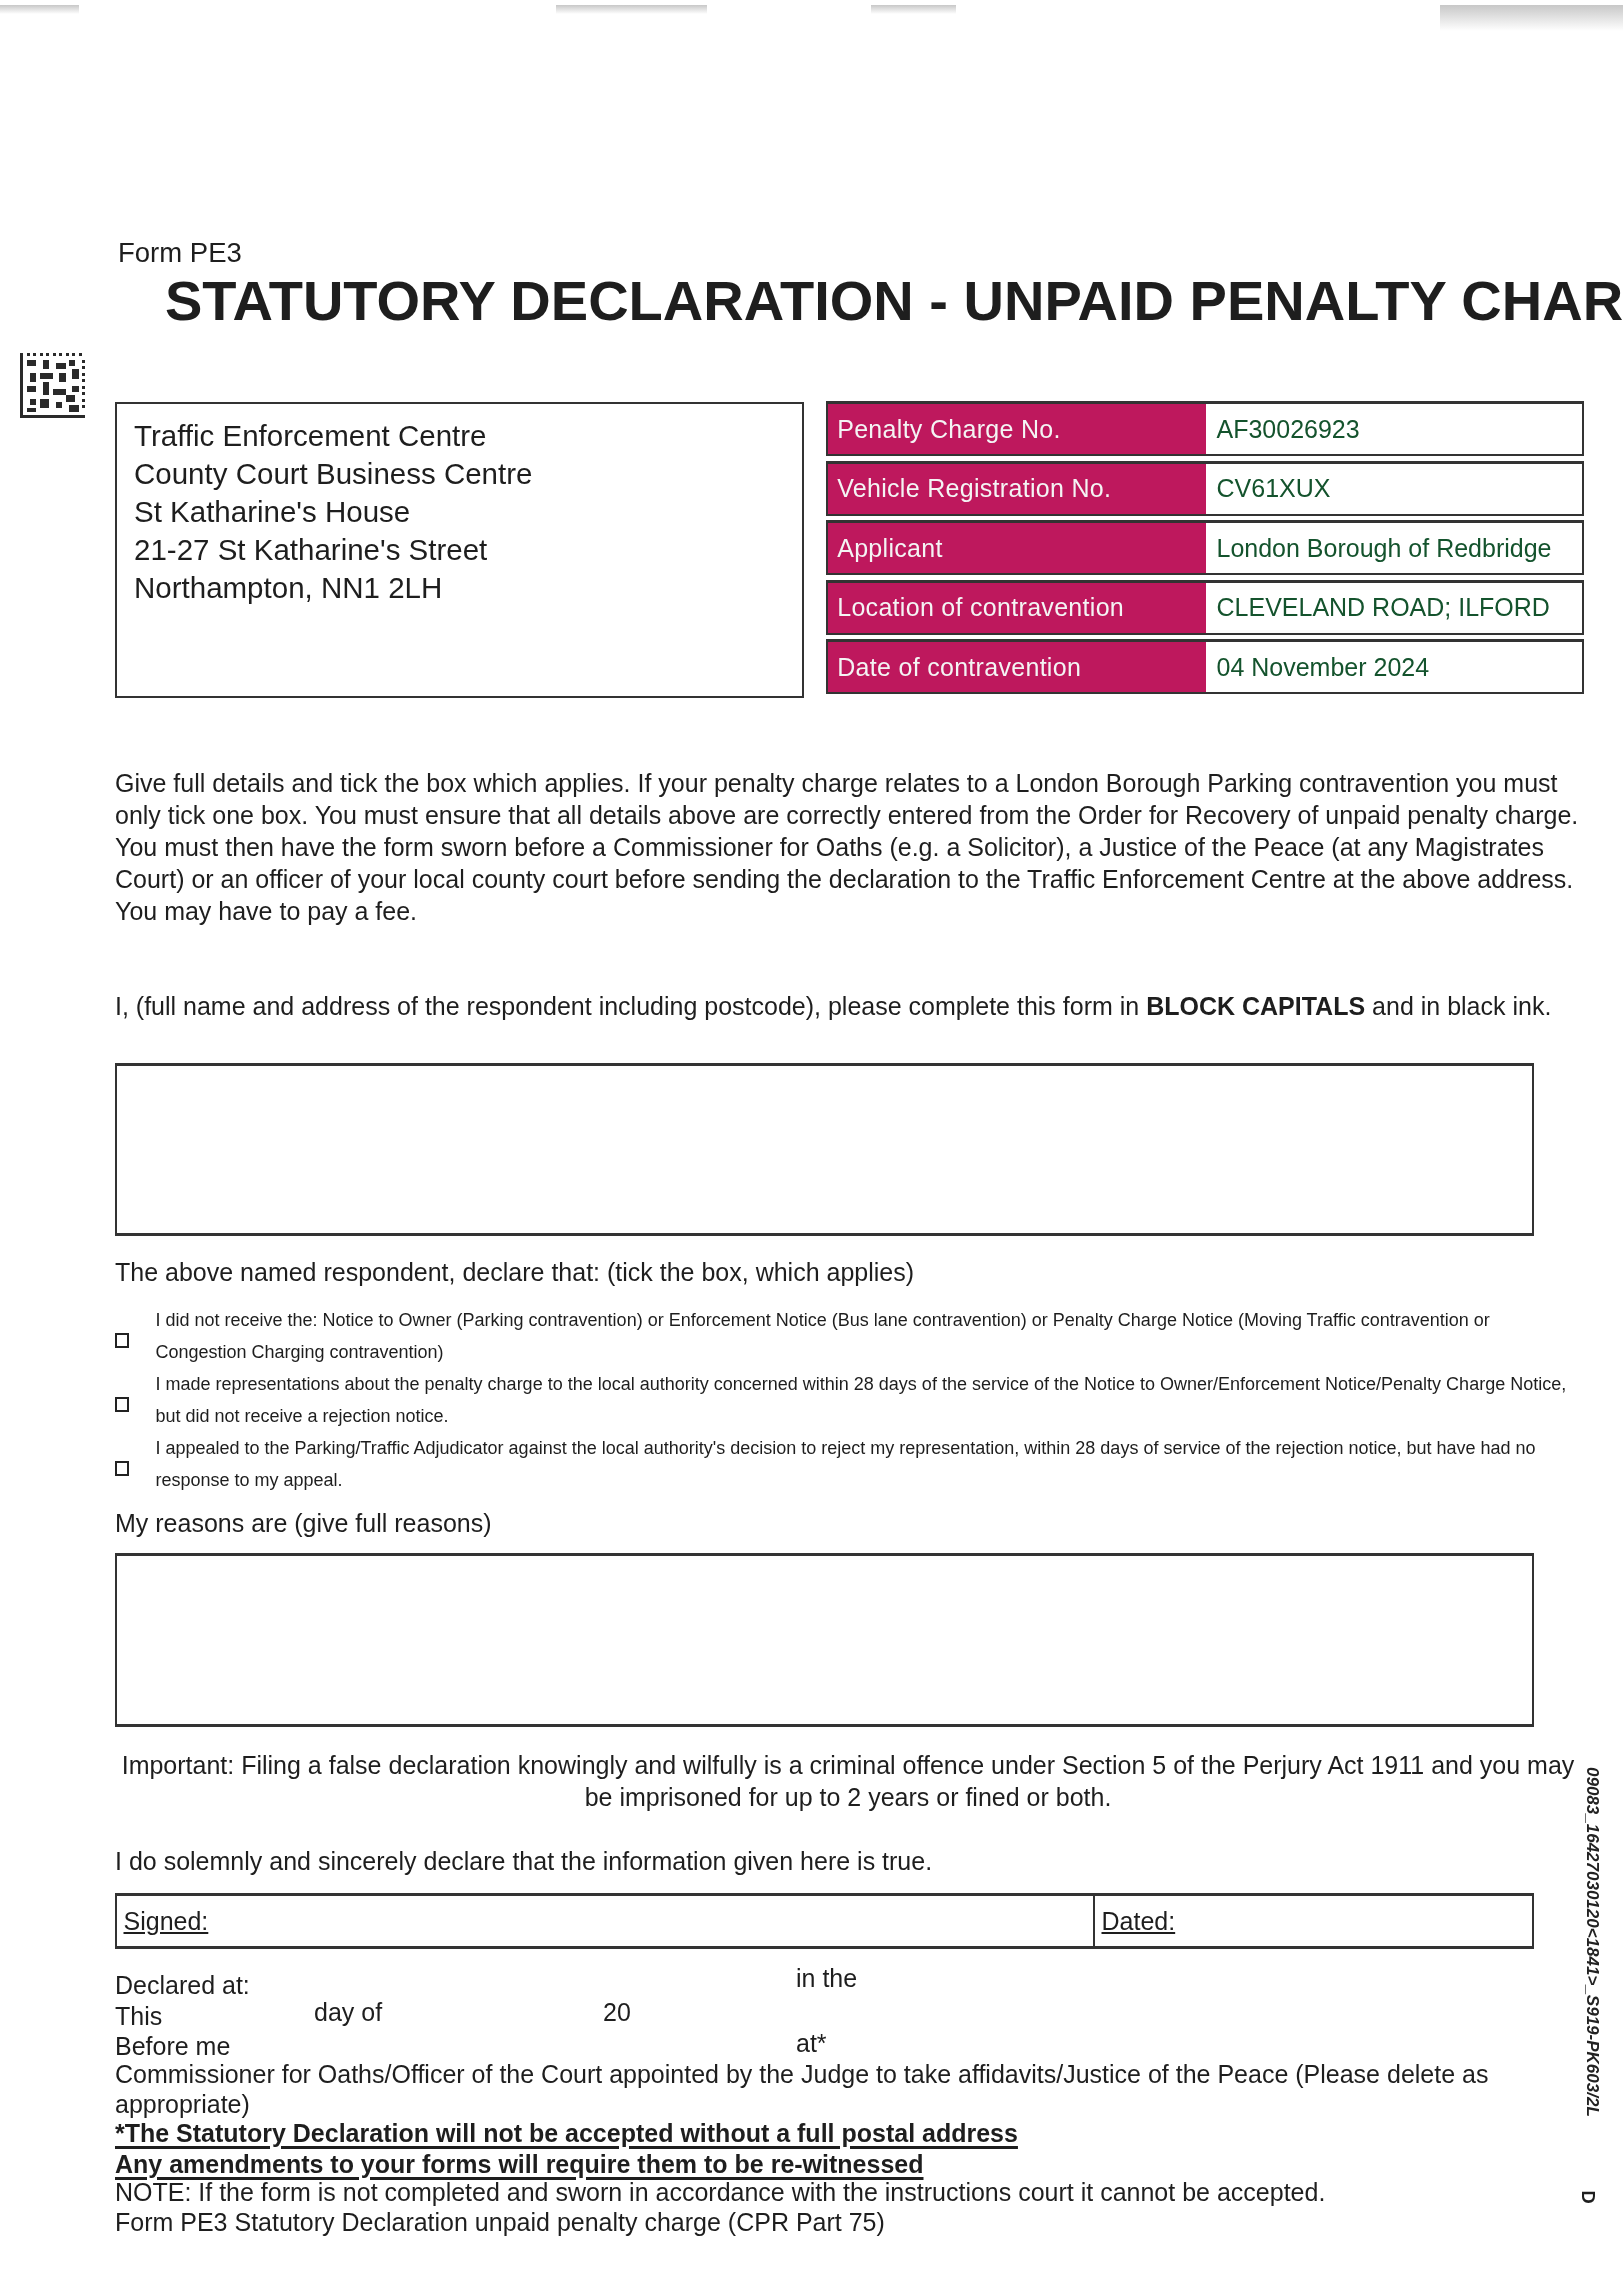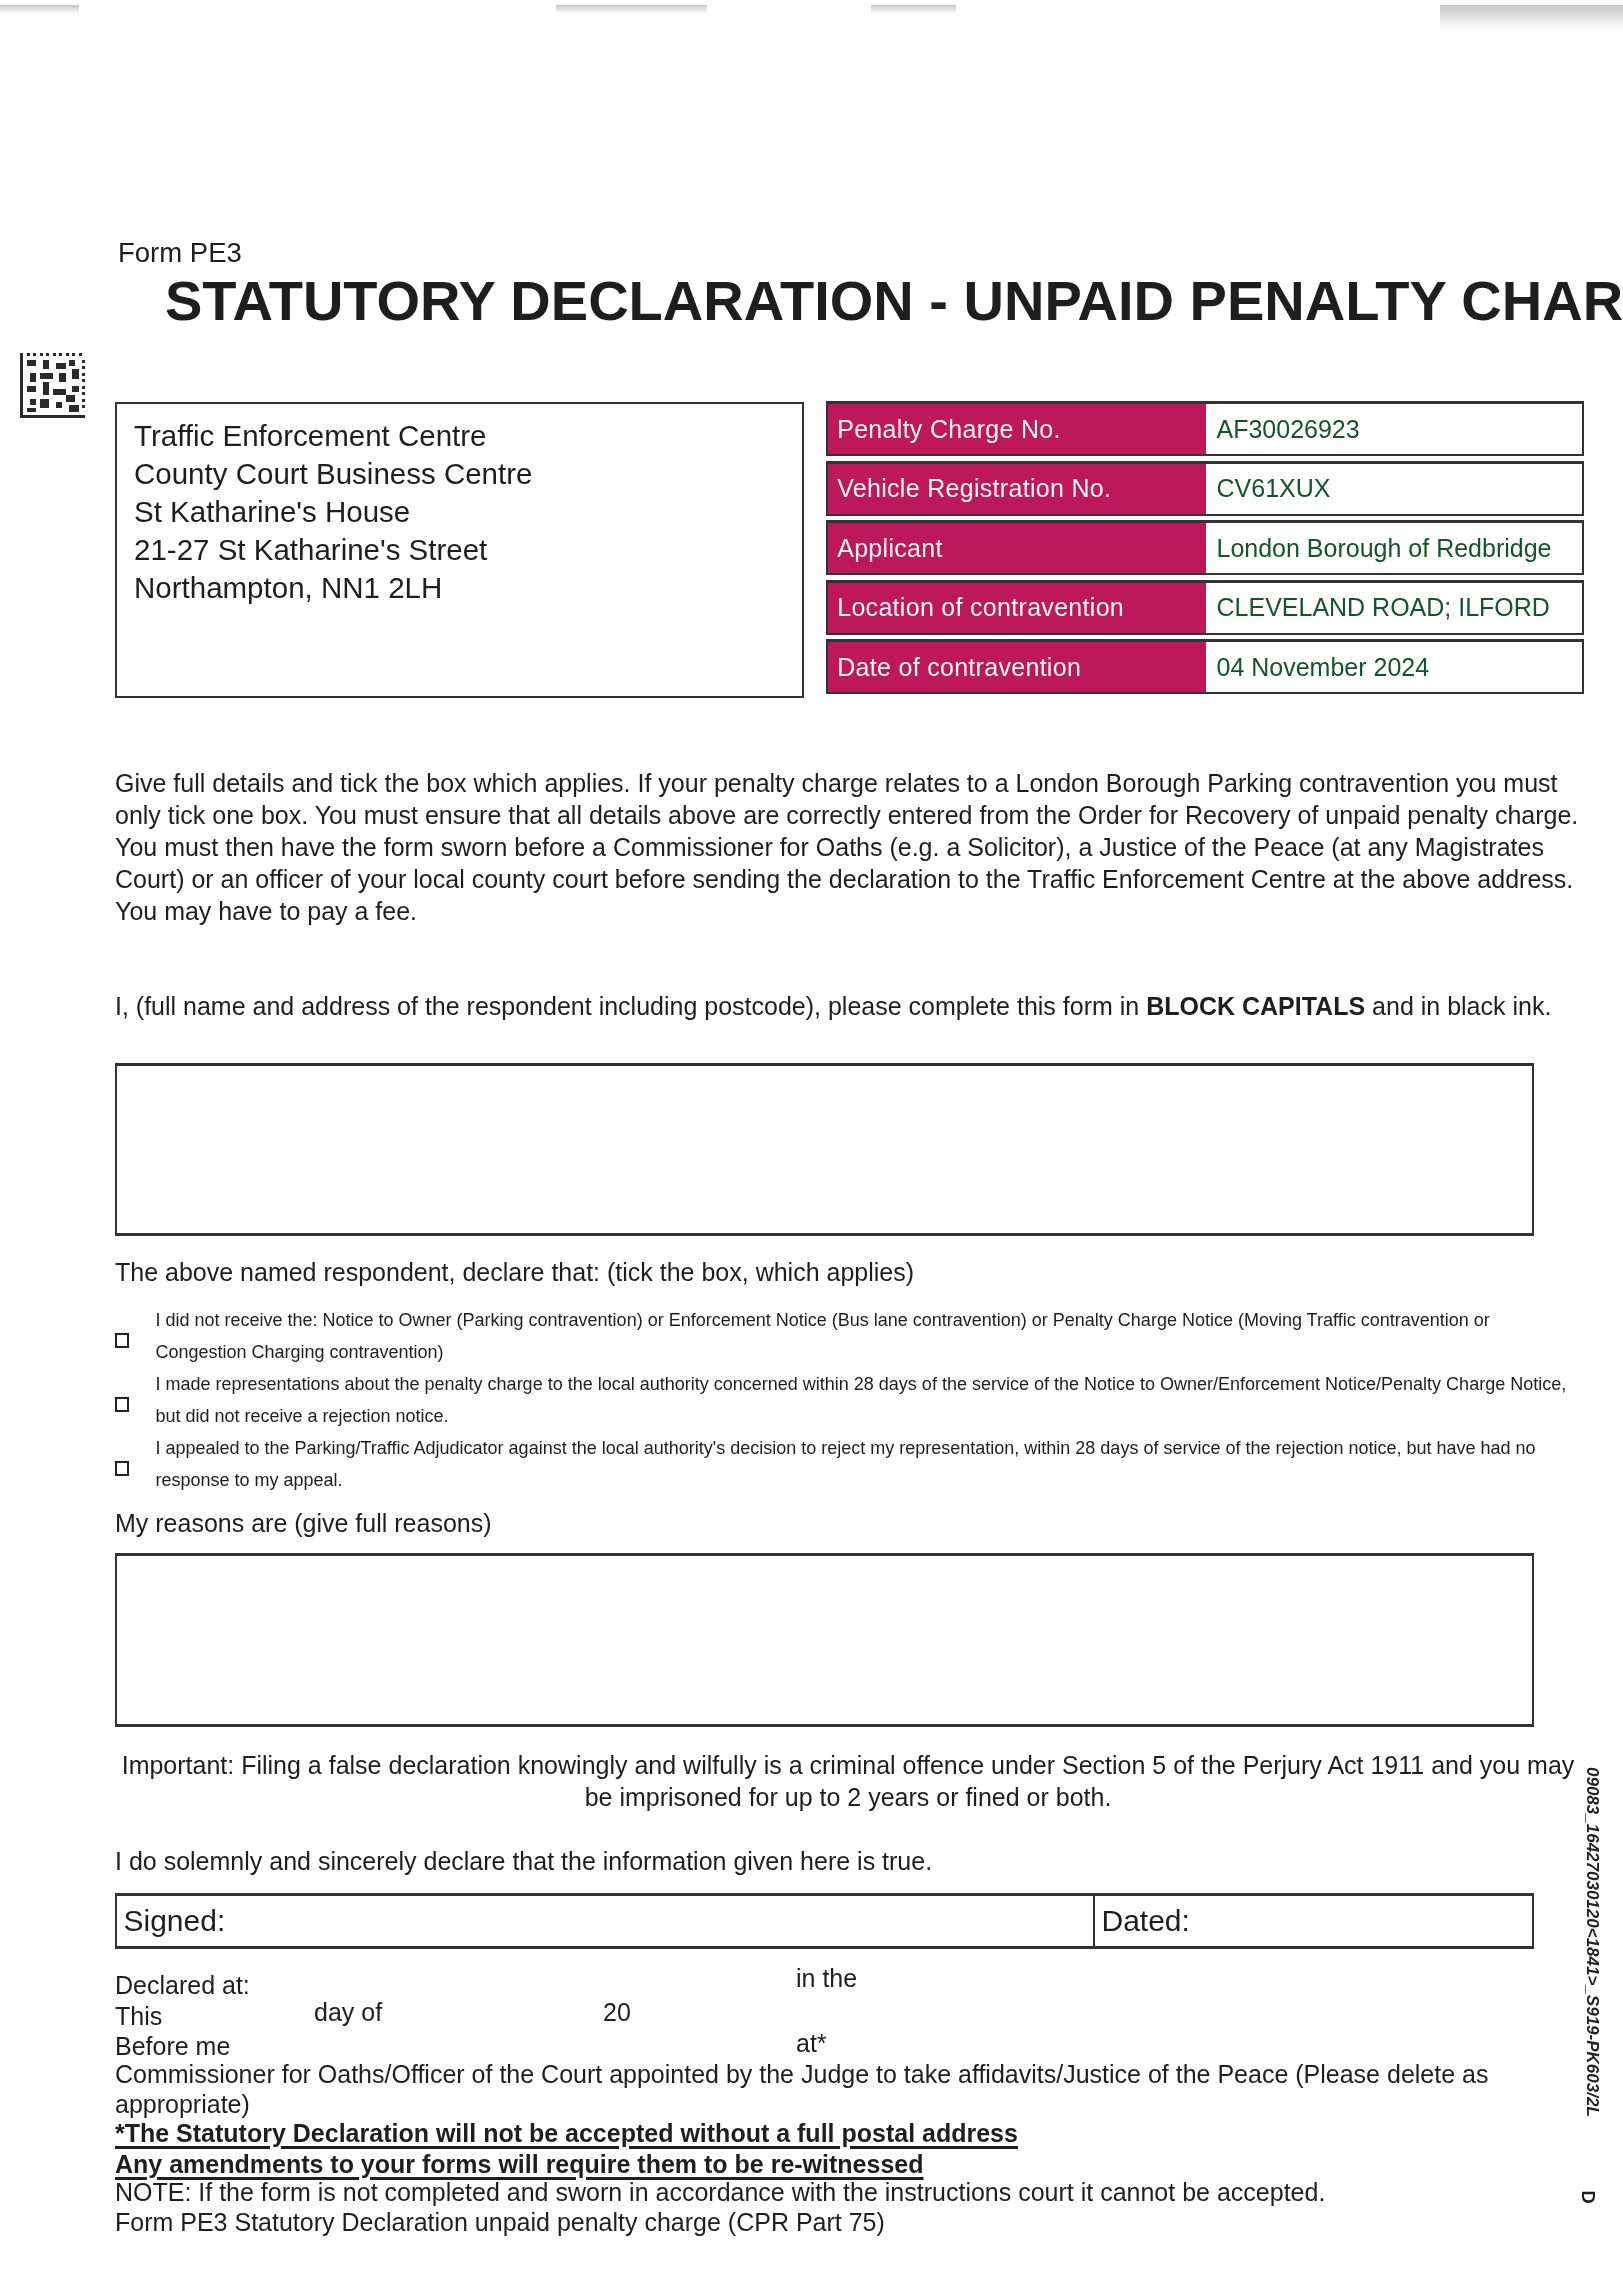--- a/index.html
+++ b/index.html
@@ -39,21 +39,21 @@
   .option { display: flex; font-size: 18px; line-height: 32px; margin-bottom: 0; align-items: center; }
   .chk { width: 14.4px; height: 14.4px; border: 2.6px solid #222; margin-top: 9.2px; margin-right: 26px; flex: 0 0 auto; box-sizing: border-box; cursor: pointer; }
   .opt-text { flex: 1; }
 
   .reasons-label { left: 115px; top: 1509px; font-size: 25px; }
 
   .important { left: 115px; top: 1749px; width: 1466px; font-size: 25px; line-height: 32px; font-weight: normal; text-align: center; }
   .solemn { left: 115px; top: 1847px; font-size: 25px; }
 
   .sig-table { left: 115px; top: 1893px; width: 1419px; height: 56px; display: flex; border: 2px solid #333; border-top-width: 3.3px; border-bottom-width: 3.3px; box-sizing: border-box; }
-  .sig-cell { font-size: 30px; display: flex; align-items: center; padding-left: 6.5px; box-sizing: border-box; }
+  .sig-cell { font-size: 25px; display: flex; align-items: center; padding-left: 6.5px; box-sizing: border-box; text-decoration: underline; }
   .signed { width: 978px; border-right: 2px solid #333; }
   .dated { flex: 1; }
 
   .txt { font-size: 25px; white-space: nowrap; }
   .declared { left: 115px; top: 1971px; }
   .in-the { left: 796px; top: 1964px; }
   .this { left: 115px; top: 2002px; }
   .day-of { left: 314px; top: 1998px; }
   .twenty { left: 603px; top: 1998px; }
   .before { left: 115px; top: 2032px; }

